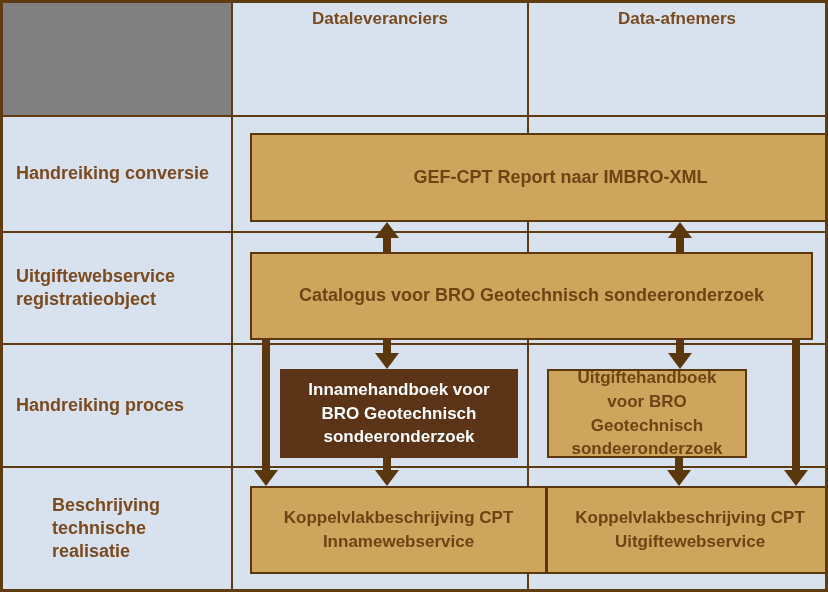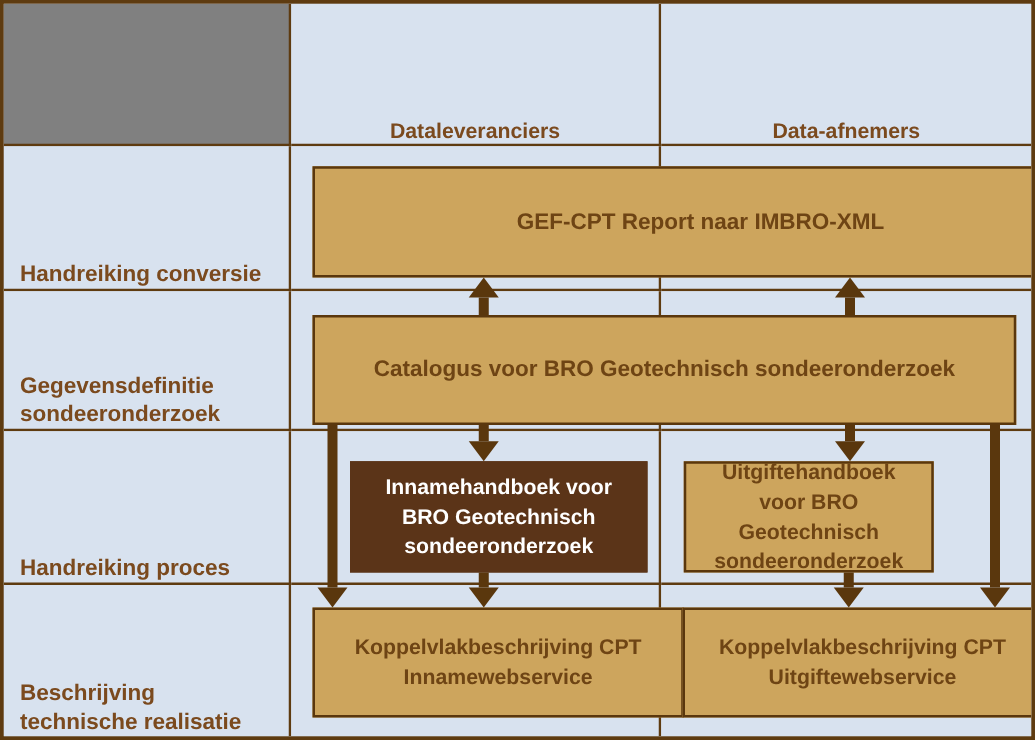--- a/index.html
+++ b/index.html
@@ -21,31 +21,31 @@
     grid-template-columns: 230px 296px 1fr;
     grid-template-rows: 114px 116px 112px 123px 1fr;
   }
   .cell {
     box-sizing: border-box;
     border-right: 2px solid var(--line);
     border-bottom: 2px solid var(--line);
     background: var(--blue);
   }
   .cell.last-col { border-right: none; }
-  .cell.last-row { border-bottom: none; }
+  .cell.last-row { border-bottom: none; margin-left: 36px; }
   .cell.corner { background: var(--gray); }
 
   .cell.head {
-    display: flex; justify-content: center; align-items: flex-end;
+    display: flex; justify-content: center; align-items: flex-start;
     padding-top: 6px;
     color: var(--labeltext);
     font-size: 17px; font-weight: bold;
   }
   .cell.rowlabel {
-    display: flex; align-items: flex-end;
+    display: flex; align-items: center;
     padding: 0 10px 0 13px;
     color: var(--labeltext);
     font-size: 18px; font-weight: bold;
     line-height: 1.28;
   }
 
   
   .box {
     position: absolute;
     box-sizing: border-box;
@@ -99,21 +99,21 @@
       <span>Data-afnemers</span>
     </div>
 
     <div class="cell rowlabel">
       <span>Handreiking conversie</span>
     </div>
     <div class="cell"></div>
     <div class="cell last-col"></div>
 
     <div class="cell rowlabel">
-      <span>Gegevensdefinitie sondeeronderzoek</span>
+      <span>Uitgiftewebservice registratieobject</span>
     </div>
     <div class="cell"></div>
     <div class="cell last-col"></div>
 
     <div class="cell rowlabel">
       <span>Handreiking proces</span>
     </div>
     <div class="cell"></div>
     <div class="cell last-col"></div>
 

